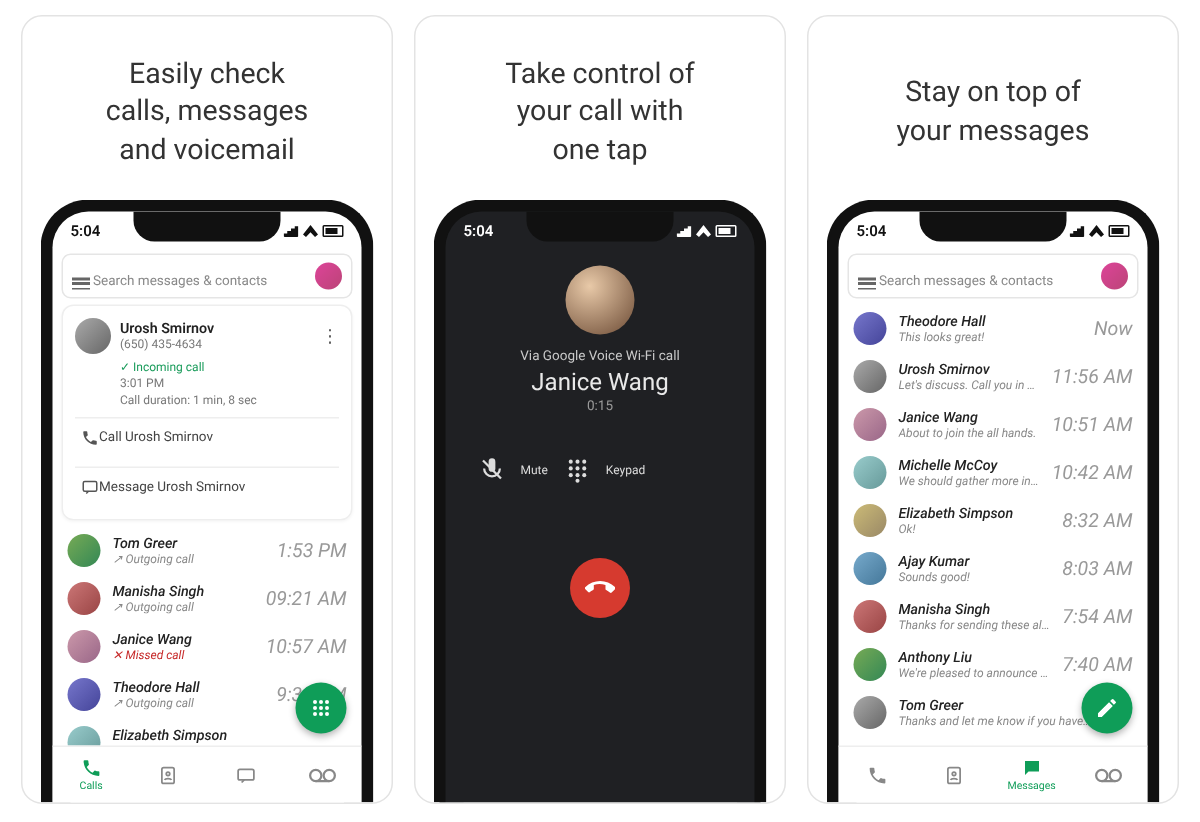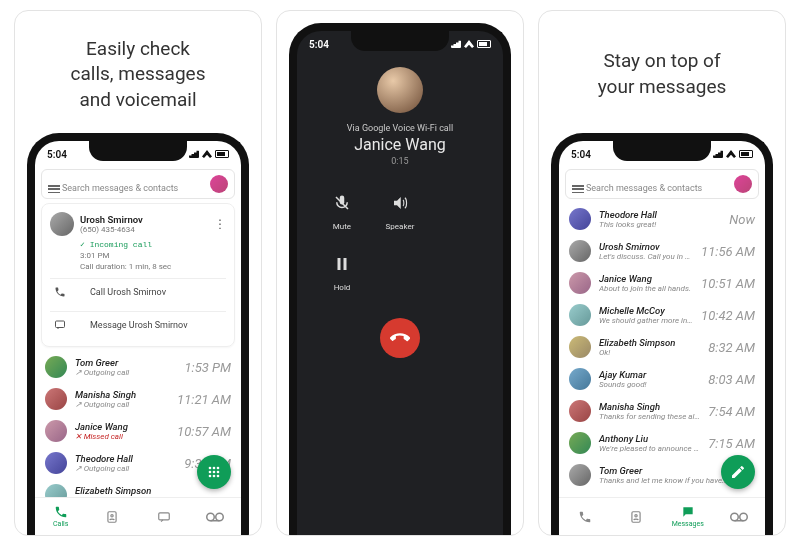--- a/index.html
+++ b/index.html
@@ -74,22 +74,22 @@
     margin: 4px 6px; border:1px solid #eee; border-radius:8px;
     padding: 8px; font-size: 9px;
     box-shadow: 0 1px 2px rgba(0,0,0,0.04);
   }
   .card-head { display:flex; align-items:center; gap:6px; }
   .avatar { width:24px; height:24px; border-radius:50%; background:#bbb; flex-shrink:0; }
   .card-head .name { font-weight:600; font-size:9.5px; color:#222; }
   .card-head .sub { color:#777; font-size:8px; }
   .dots { margin-left:auto; color:#555; font-size:12px; line-height:0.4; }
   .card .meta { margin-top:4px; margin-left:30px; color:#777; font-size:8px; line-height:1.35; }
-  .card .meta .in { color:#1a9c5b;font-family:Liberation Mono, monospace; }
-  .card-action { display:flex; align-items:center; gap:24px; padding:7px 4px; border-top:1px solid #eee; margin-top:6px; color:#444; font-size:9px; }
+  .card .meta .in { color:#1a9c5b; }
+  .card-action { display:flex; align-items:center; gap:0; padding:7px 4px; border-top:1px solid #eee; margin-top:6px; color:#444; font-size:9px; }
   .card-action:last-child { border-top:1px solid #eee; }
   .ico { width:12px; height:12px; display:inline-flex; align-items:center; justify-content:center; }
 
   .list { margin: 2px 0; font-style: italic; }
   .row { display:flex; align-items:center; gap:8px; padding:5px 10px; font-size:9px; }
   .row .avatar { width:22px; height:22px; }
   .row .txt { flex:1; min-width:0; }
   .row .txt .name { font-weight:500; color:#222; font-size:9.5px; }
   .row .txt .sub { color:#888; font-size:8px; white-space:nowrap; overflow:hidden; text-overflow:ellipsis; }
   .row .txt .sub.red { color:#c62828; }
@@ -109,21 +109,21 @@
     box-shadow: 0 2px 5px rgba(0,0,0,0.3);
   }
 
   
   .call-body { display:flex; flex-direction:column; align-items:center; color:#e9e9e9; padding-top:14px; }
   .call-avatar { width:46px; height:46px; border-radius:50%; background: radial-gradient(circle at 35% 30%, #e8c9a8, #6b4a34); margin-bottom:10px; }
   .call-via { font-size:9px; color:#c9c9c9; }
   .call-name { font-size:16px; font-weight:400; margin:2px 0; }
   .call-time { font-size:9px; color:#9a9a9a; margin-bottom:22px; }
   .call-grid { display:grid; grid-template-columns: repeat(3, 1fr); width:100%; padding: 0 16px; row-gap:18px; }
-  .cbtn { display:flex; flex-direction:column; align-items:center; gap:4px; font-size:8px; color:#ddd;text-align:right; }
+  .cbtn { display:flex; flex-direction:row; align-items:center; gap:4px; font-size:8px; color:#ddd;text-align:right; }
   .cbtn .circ { width:30px; height:30px; border-radius:50%; display:flex; align-items:center; justify-content:center; }
   .hang { width:40px; height:40px; border-radius:50%; background:#d63a2f; display:flex; align-items:center; justify-content:center; margin:26px auto 0; }
 
   
   .av1{background:linear-gradient(135deg,#7a5,#385);} .av2{background:linear-gradient(135deg,#c77,#944);}
   .av3{background:linear-gradient(135deg,#77c,#449);} .av4{background:linear-gradient(135deg,#aaa,#666);}
   .av5{background:linear-gradient(135deg,#c9a,#968);} .av6{background:linear-gradient(135deg,#9cc,#699);}
   .av7{background:linear-gradient(135deg,#cb7,#986);} .av8{background:linear-gradient(135deg,#7ac,#479);}
 </style>
 </head>
@@ -196,21 +196,21 @@
               <div class="sub">↗ Outgoing call</div>
             </div>
           <div class="time">1:53 PM</div>
         </div>
         <div class="row">
           <div class="avatar av2"></div>
           <div class="txt">
               <div class="name">Manisha Singh</div>
               <div class="sub">↗ Outgoing call</div>
             </div>
-          <div class="time">11:21 AM</div>
+          <div class="time">09:21 AM</div>
         </div>
         <div class="row">
           <div class="avatar av5"></div>
           <div class="txt">
               <div class="name">Janice Wang</div>
               <div class="sub red">✕ Missed call</div>
             </div>
           <div class="time">10:57 AM</div>
         </div>
         <div class="row">
@@ -269,20 +269,23 @@
               <circle cx="6" cy="7" r="5"></circle>
               <circle cx="18" cy="7" r="5"></circle>
               <path d="M6 12h12"></path>
             </svg>
         </div>
       </div>
     </div>
   </div>
 
   <div class="panel">
+    <div class="panel-title">Take control of
+your call with
+one tap</div>
     <div class="phone dark">
       <div class="notch"></div>
       <div class="status-bar">
         <span>5:04</span>
         <div class="status-right">
           <span class="status-ico sig"></span>
           <span class="status-ico wifi"></span>
           <span class="status-ico bat"></span>
         </div>
       </div>
@@ -298,36 +301,35 @@
                   <path d="M12 2a3 3 0 013 3v6a3 3 0 01-6 0V5a3 3 0 013-3z"></path>
                   <path d="M5 11a7 7 0 0014 0" stroke="#ddd" stroke-width="2" fill="none"></path>
                   <line x1="4" y1="4" x2="20" y2="20" stroke="#ddd" stroke-width="2"></line>
                 </svg>
             </div>
             <span>Mute</span>
           </div>
           <div class="cbtn">
             <div class="circ">
               <svg width="18" height="18" viewBox="0 0 24 24" fill="#ddd">
-                  <path d="M4 9v6h4l5 5V4L8 9H4z"></path>
-                  <path d="M16 8c1.5 1 1.5 7 0 8M18.5 5c3 2 3 12 0 14" stroke="#ddd" stroke-width="1.5" fill="none"></path>
+                  <circle cx="6" cy="5" r="1.8"></circle>
+                  <circle cx="12" cy="5" r="1.8"></circle>
+                  <circle cx="18" cy="5" r="1.8"></circle>
+                  <circle cx="6" cy="11" r="1.8"></circle>
+                  <circle cx="12" cy="11" r="1.8"></circle>
+                  <circle cx="18" cy="11" r="1.8"></circle>
+                  <circle cx="6" cy="17" r="1.8"></circle>
+                  <circle cx="12" cy="17" r="1.8"></circle>
+                  <circle cx="18" cy="17" r="1.8"></circle>
+                  <circle cx="12" cy="22" r="1.8"></circle>
                 </svg>
             </div>
-            <span>Speaker</span>
+            <span>Keypad</span>
           </div>
           <div></div>
-          <div class="cbtn">
-            <div class="circ">
-              <svg width="18" height="18" viewBox="0 0 24 24" fill="#ddd">
-                  <rect x="6" y="4" width="4" height="16"></rect>
-                  <rect x="14" y="4" width="4" height="16"></rect>
-                </svg>
-            </div>
-            <span>Hold</span>
-          </div>
           <div></div>
         </div>
         <div class="hang">
           <svg width="20" height="20" viewBox="0 0 24 24" fill="#fff">
               <path d="M21 15.5c-1.4 0-2.7-.2-4-.7-.4-.1-.8 0-1 .2l-2.2 2.2c-2.8-1.4-5.1-3.8-6.6-6.6l2.2-2.2c.3-.3.4-.7.2-1-.4-1.1-.6-2.4-.6-3.6 0-.6-.4-1-1-1H4c-.6 0-1 .4-1 1 0 9.4 7.6 17 17 17 .6 0 1-.4 1-1v-3.4c0-.6-.4-1-1-1z" transform="rotate(135 12 12)"></path>
             </svg>
         </div>
       </div>
     </div>
   </div>
@@ -411,21 +413,21 @@
               <div class="sub">Thanks for sending these along.</div>
             </div>
             <div class="time">7:54 AM</div>
           </div>
         <div class="row">
             <div class="avatar av1"></div>
             <div class="txt">
               <div class="name">Anthony Liu</div>
               <div class="sub">We're pleased to announce that we will…</div>
             </div>
-            <div class="time">7:15 AM</div>
+            <div class="time">7:40 AM</div>
           </div>
         <div class="row">
             <div class="avatar av4"></div>
             <div class="txt">
               <div class="name">Tom Greer</div>
               <div class="sub">Thanks and let me know if you have…</div>
             </div>
             <div class="time"></div>
           </div>
       </div>

